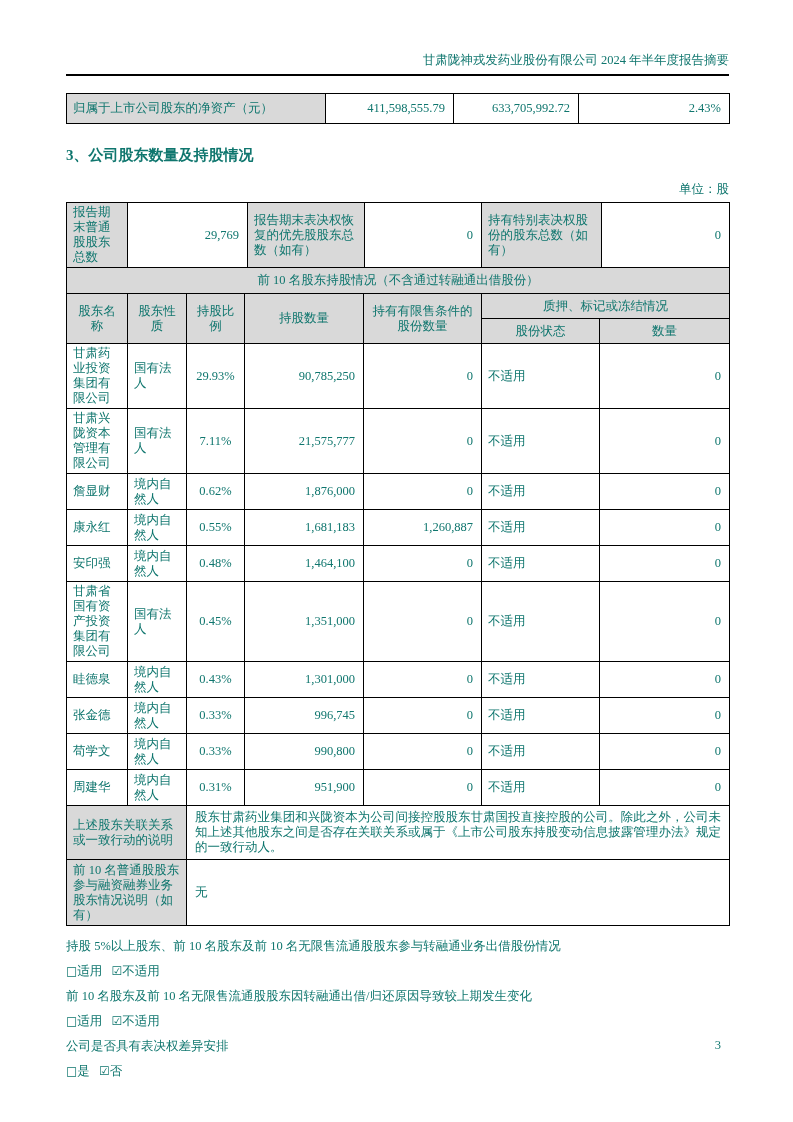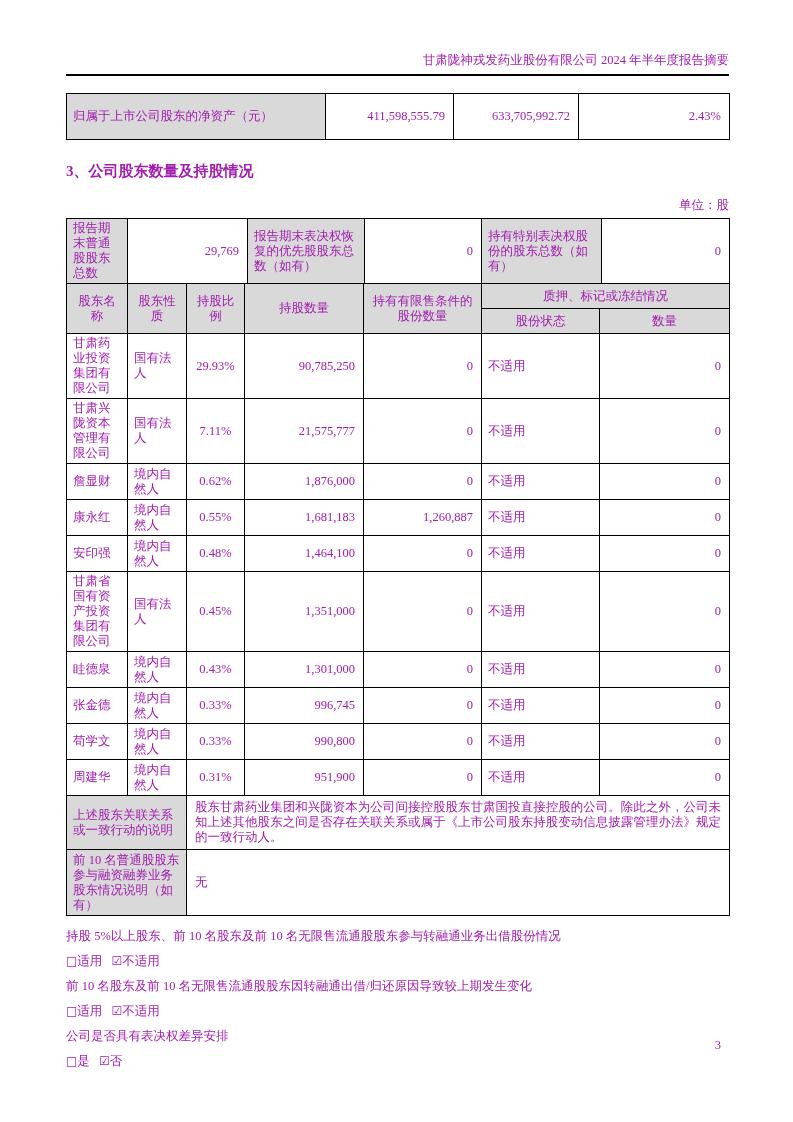--- a/index.html
+++ b/index.html
@@ -4,21 +4,21 @@
 <style>
   * { margin: 0; padding: 0; box-sizing: border-box; }
   html, body { background: #808080; }
   .page {
     position: relative;
     width: 793px;
     height: 1122px;
     background: #ffffff;
     margin: 0 auto;
     font-family: "Liberation Serif", "DejaVu Serif", serif;
-    color: #a21caf;
+    color: #0f766e;
     padding: 52px 64px 0 66px;
     overflow: hidden;
   }
   
   .doc-header {
     text-align: right;
     font-size: 12.5px;
     line-height: 16px;
     padding-bottom: 6px;
     border-bottom: 2px solid #000;
@@ -33,21 +33,21 @@
     vertical-align: middle;
     padding: 2px 6px;
     word-break: break-all;
     overflow: hidden;
   }
   .gray { background: #d9d9d9; }
   .t-left { text-align: left; }
   .t-right { text-align: right; padding-right: 8px; }
 
   .net-assets { margin-top: 17px; }
-  .net-assets td { height: 46px; }
+  .net-assets td { height: 30px; }
 
   .section-title {
     margin-top: 22px;
     font-size: 15px;
     font-weight: bold;
     font-family: "Liberation Serif", "DejaVu Serif", serif;
   }
   .unit-note {
     margin-top: 16px;
     margin-bottom: 4px;
@@ -120,20 +120,23 @@
         <col style="width:128px">
       </colgroup>
     <tbody>
         <tr>
       <td class="gray t-left lbl">报告期末普通股股东总数</td>
       <td class="t-right">29,769</td>
       <td class="gray t-left">报告期末表决权恢复的优先股股东总数（如有）</td>
       <td class="t-right">0</td>
       <td class="gray t-left">持有特别表决权股份的股东总数（如有）</td>
       <td class="t-right">0</td>
+    </tr>
+    <tr>
+      <td class="gray banner-cell" colspan="6">前 10 名股东持股情况（不含通过转融通出借股份）</td>
     </tr>
   </tbody>
     </table>
 
   <table class="holders">
     <colgroup>
         <col style="width:61px">
         <col style="width:59px">
         <col style="width:58px">
         <col style="width:119px">

